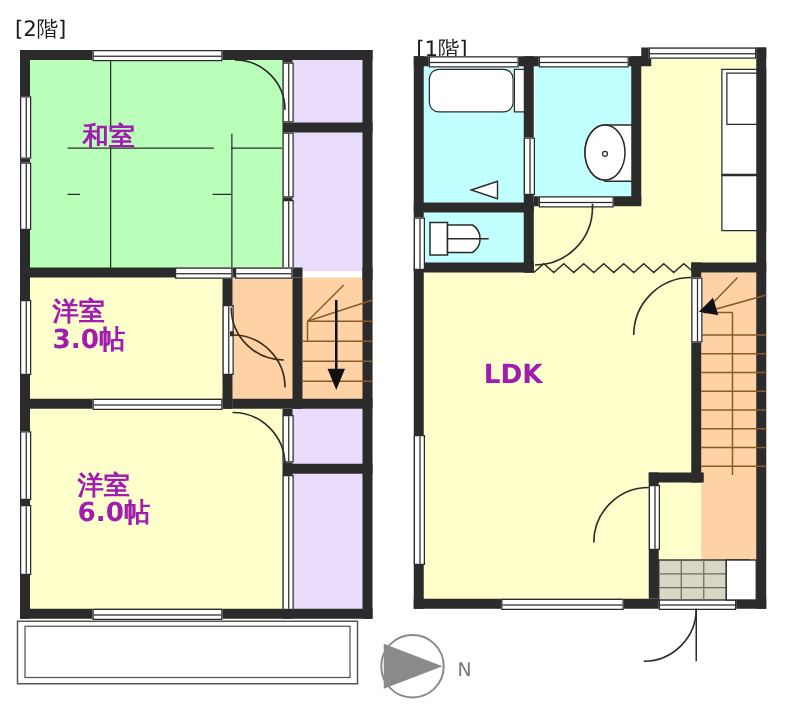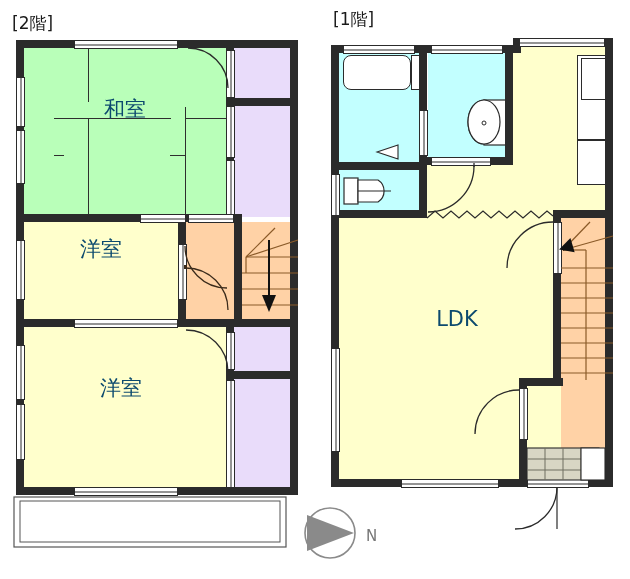--- a/index.html
+++ b/index.html
@@ -19,21 +19,21 @@
   .white{background:#ffffff;}
   .tatamiline{position:absolute;background:#2e2e2e;}
 
   
   .win{position:absolute;background:#ffffff;border:1px solid #2b2b2b;box-sizing:border-box;}
   .win.h{height:9px;}
   .win.v{width:9px;}
   .win.h:after{content:"";position:absolute;left:0;right:0;top:50%;height:1px;background:#2b2b2b;transform:translateY(-50%);}
   .win.v:after{content:"";position:absolute;top:0;bottom:0;left:50%;width:1px;background:#2b2b2b;transform:translateX(-50%);}
 
-  .label{position:absolute;text-align:center;color:#0c4a6e;line-height:1.05;white-space:nowrap;font-weight:400;}
+  .label{position:absolute;text-align:left;color:#a21caf;line-height:1.05;white-space:nowrap;font-weight:700;}
   .label .l1{display:block;font-size:21px;}
   .label .l2{display:block;font-size:21px;}
 
   svg{position:absolute;overflow:visible;}
   .compass-n{position:absolute;font-size:15px;color:#777;}
 </style>
 </head>
 <body>
 
 <div class="plan" id="floor2" style="left:0;top:0;width:315px;height:579px;">
@@ -123,34 +123,36 @@
     </g>
     <line x1="269" y1="240" x2="269" y2="297" stroke="#111" stroke-width="2"></line>
     <polygon points="269,312 262,295 276,295" fill="#111"></polygon>
   </svg>
 
   <div class="label" style="left:66px;top:98px;width:118px;">
     <span class="l1">和室</span>
   </div>
   <div class="label" style="left:42px;top:238px;width:118px;">
     <span class="l1">洋室</span>
+    <span class="l2">3.0帖</span>
   </div>
   <div class="label" style="left:62px;top:377px;width:118px;">
     <span class="l1">洋室</span>
+    <span class="l2">6.0帖</span>
   </div>
 
   <svg style="left:0;top:0;width:315px;height:579px;">
     <rect x="14" y="497" width="272" height="50" fill="none" stroke="#555" stroke-width="1.2"></rect>
     <rect x="20" y="501" width="260" height="41" fill="none" stroke="#555" stroke-width="1"></rect>
   </svg>
 </div>
 
 <div class="plan" id="floor1" style="left:315px;top:0;width:315px;height:579px;">
 
-  <div class="floor-label" style="left:18px;top:8px;">[1階]</div>
+  <div class="floor-label" style="left:18px;top:28px;">[1階]</div>
 
   <div class="room cyan" style="left:24px;top:52px;width:85px;height:110px;"></div>
   <div class="room cyan" style="left:113px;top:52px;width:85px;height:110px;"></div>
   <div class="room cyan" style="left:24px;top:170px;width:85px;height:48px;"></div>
   <div class="room yellow" style="left:109px;top:163px;width:95px;height:55px;"></div>
   <div class="room yellow" style="left:198px;top:45px;width:100px;height:442px;"></div>
   <div class="room yellow" style="left:24px;top:218px;width:250px;height:269px;"></div>
   <div class="room orange" style="left:245px;top:218px;width:53px;height:168px;"></div>
   <div class="room orange" style="left:211px;top:380px;width:87px;height:68px;"></div>
   <div class="room yellow" style="left:24px;top:218px;width:222px;height:269px;"></div>
@@ -245,21 +247,21 @@
     <g stroke="#6e6e60" stroke-width="1">
       <line x1="212" y1="459" x2="284" y2="459"></line>
       <line x1="212" y1="470" x2="284" y2="470"></line>
       <line x1="230" y1="448" x2="230" y2="480"></line>
       <line x1="248" y1="448" x2="248" y2="480"></line>
       <line x1="266" y1="448" x2="266" y2="480"></line>
     </g>
     <rect x="266" y="448" width="24" height="32" fill="#ffffff" stroke="#2b2b2b" stroke-width="1.1"></rect>
   </svg>
 
-  <div class="label" style="left:72px;top:308px;width:140px;">
+  <div class="label" style="left:72px;top:288px;width:140px;">
     <span class="l1">LDK</span>
   </div>
 </div>
 
 <svg style="left:302px;top:505px;width:70px;height:60px;">
   <circle cx="28" cy="28" r="25" fill="none" stroke="#8a8a8a" stroke-width="1.6"></circle>
   <path d="M 5 10 L 5 46 L 52 28 Z" fill="#8a8a8a"></path>
 </svg>
 <div class="compass-n" style="left:366px;top:527px;">N</div>
 

